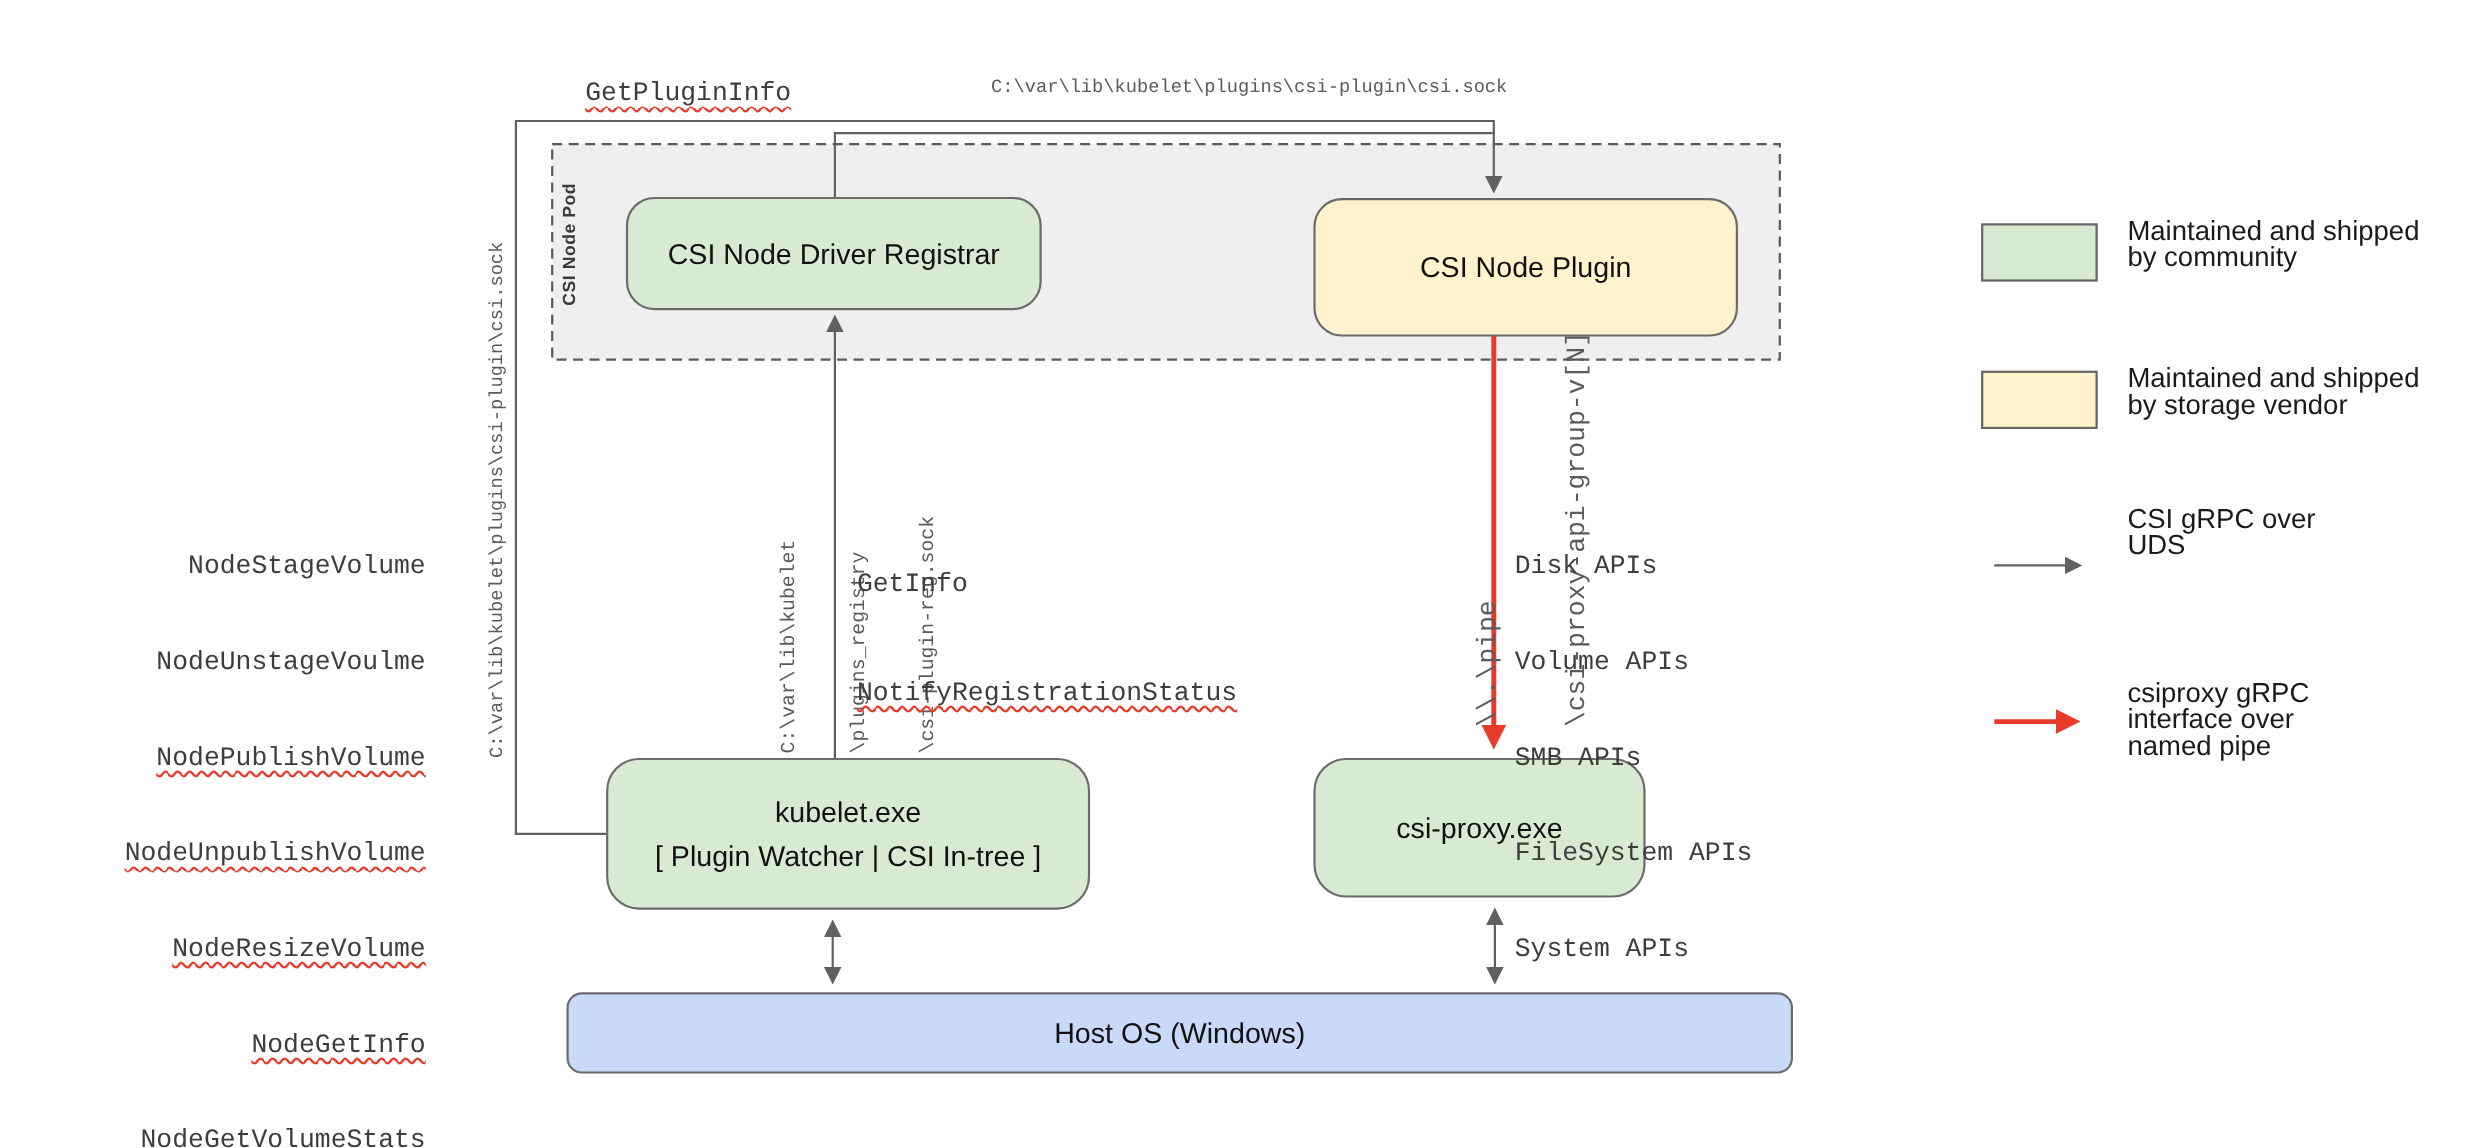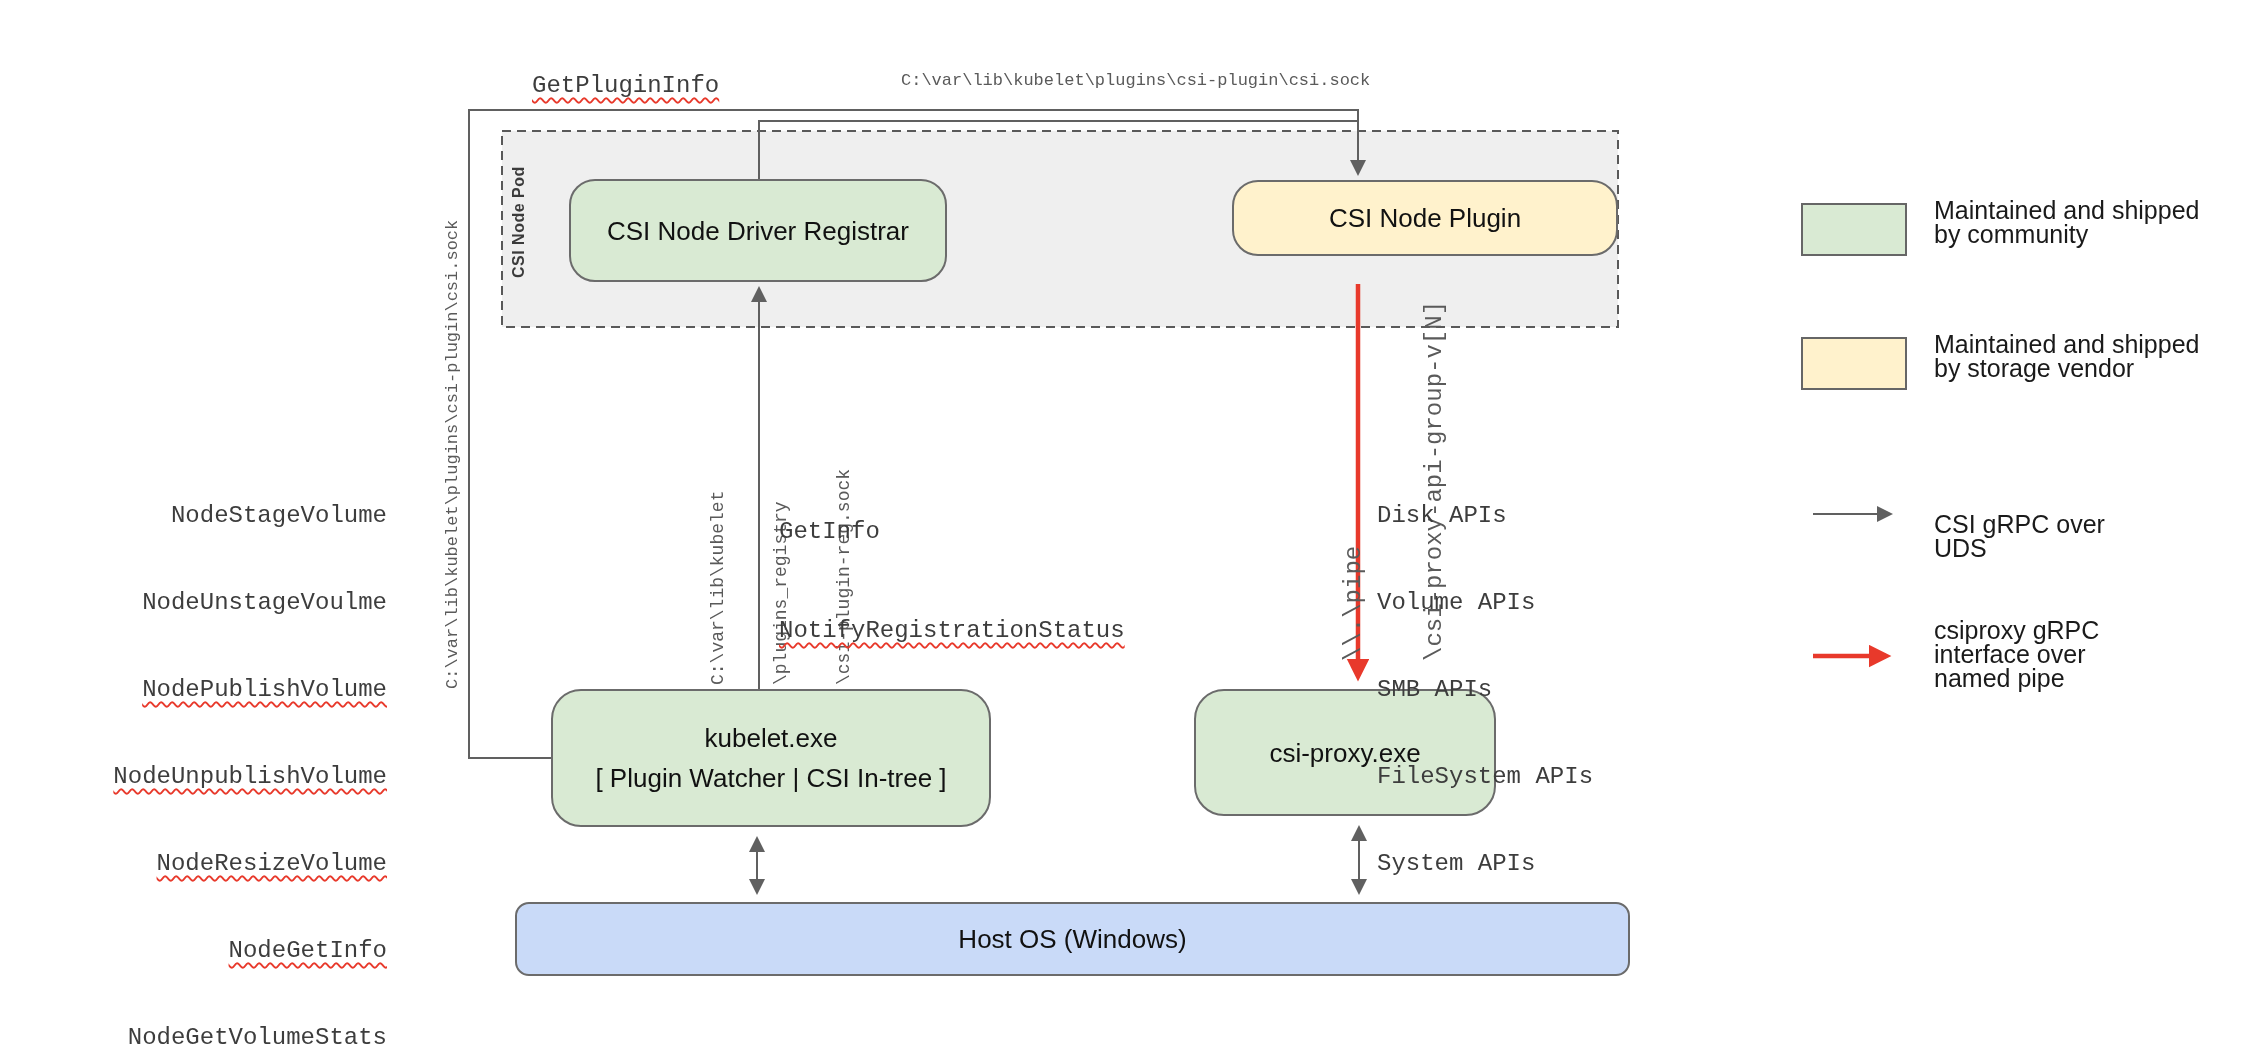--- a/index.html
+++ b/index.html
@@ -65,21 +65,21 @@
     <path d="M1813,514 L1890,514" fill="none" stroke="#606060" stroke-width="2" marker-end="url(#ah-gray)"></path>
     <path d="M1813,656 L1886,656" fill="none" stroke="#e8392b" stroke-width="4.5" marker-end="url(#ah-red)"></path>
   </svg>
 
   <div class="abs rot pod-label" style="left:510px;top:278px;">CSI Node Pod</div>
 
   <div class="node-box green" style="left:569px;top:179px;width:378px;height:103px;border-radius:26px;">
     <span>CSI Node Driver Registrar</span>
   </div>
 
-  <div class="node-box yellow" style="left:1232px;top:180px;width:386px;height:76px;border-radius:26px;">
+  <div class="node-box yellow" style="left:1194px;top:180px;width:386px;height:126px;border-radius:26px;">
     <span>CSI Node Plugin</span>
   </div>
 
   <div class="node-box green" style="left:551px;top:689px;width:440px;height:138px;border-radius:30px;flex-direction:column;">
     <span>kubelet.exe</span>
     <span>[ Plugin Watcher | CSI In-tree ]</span>
   </div>
 
   <div class="node-box green" style="left:1194px;top:689px;width:302px;height:127px;border-radius:30px;">
     <span>csi-proxy.exe</span>
@@ -134,21 +134,21 @@
     <div>Maintained and shipped</div>
     <div>by community</div>
   </div>
 
   <div class="legend-swatch yellow" style="left:1801px;top:337px;"></div>
   <div class="legend-text" style="top:332px;">
     <div>Maintained and shipped</div>
     <div>by storage vendor</div>
   </div>
 
-  <div class="legend-text" style="top:512px;">
+  <div class="legend-text" style="top:460px;">
     <div>CSI gRPC over</div>
     <div>UDS</div>
   </div>
 
   <div class="legend-text" style="top:618px;">
     <div>csiproxy gRPC</div>
     <div>interface over</div>
     <div>named pipe</div>
   </div>
 

